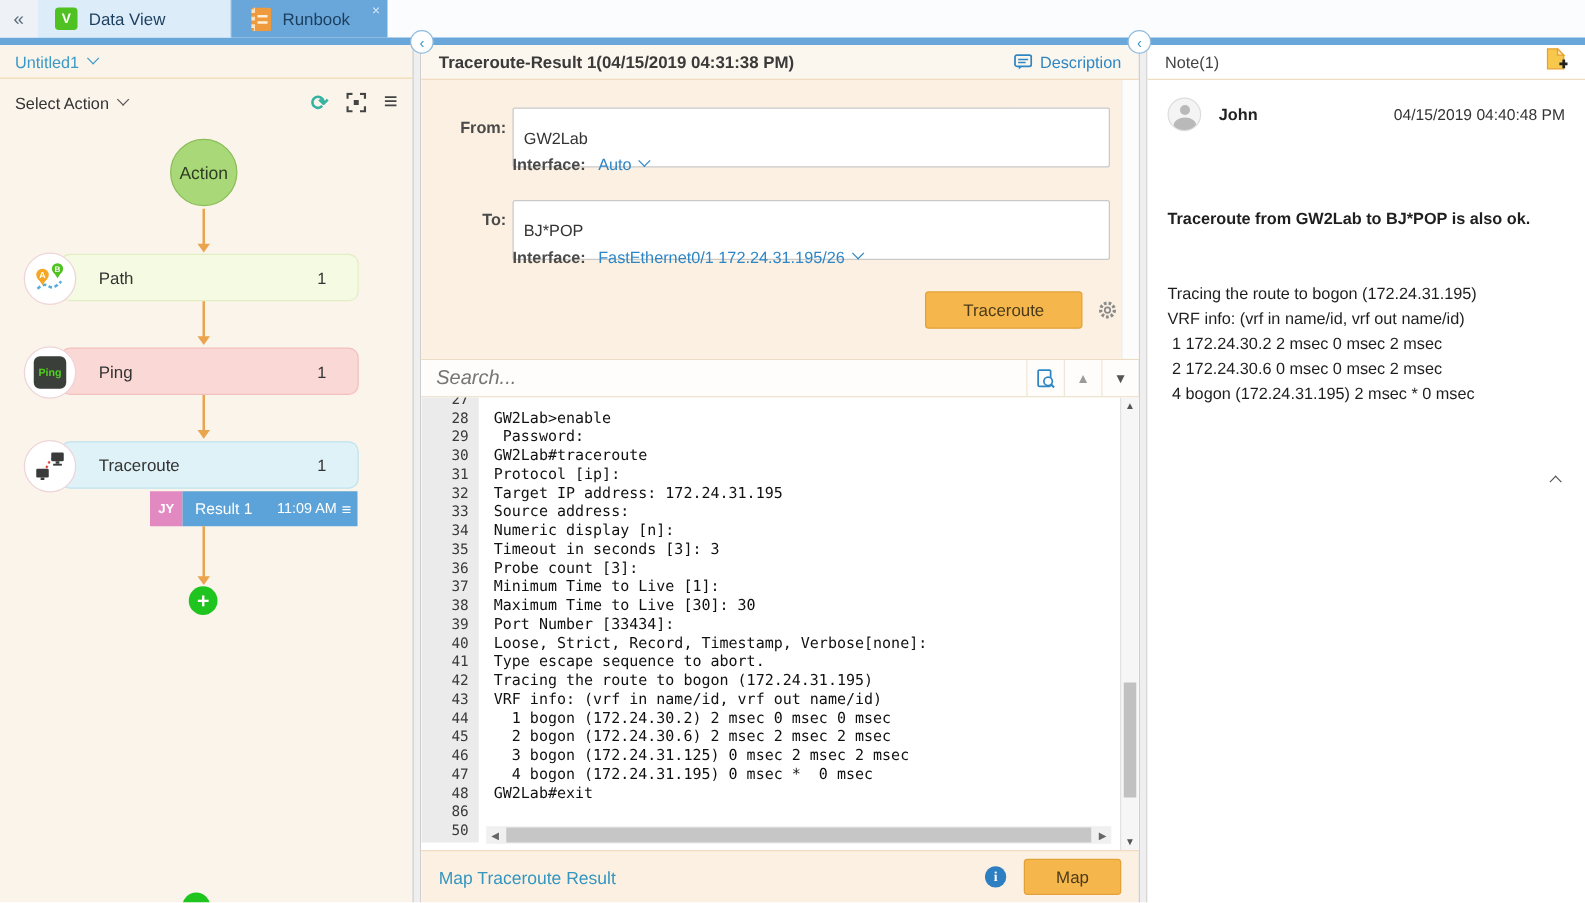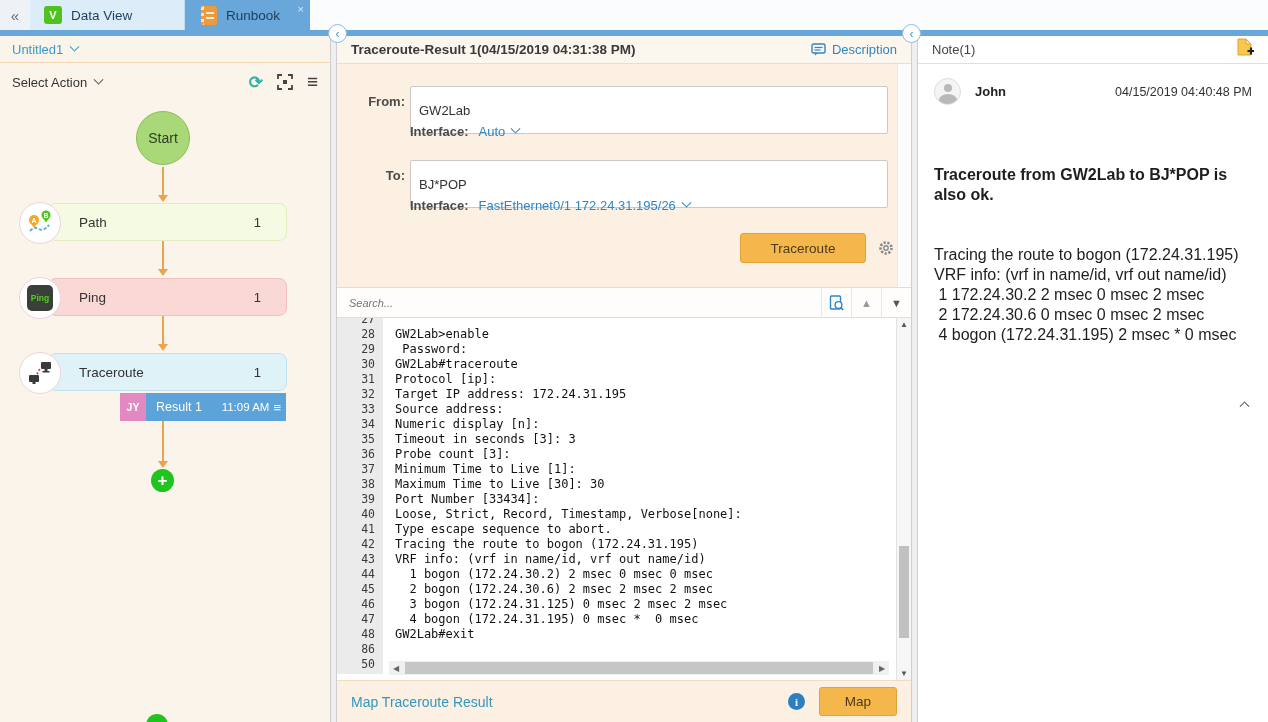--- a/index.html
+++ b/index.html
@@ -61,21 +61,21 @@
   .scrolltrack { position:absolute; right:0; top:0; bottom:0; width:14px; background:#fcfcfc; border-left:1px solid #ebebeb; }
   .f-label { position:absolute; left:0; width:68px; text-align:right; font-weight:bold; font-size:13px; color:#4a4a4a; }
   .f-input { position:absolute; left:73px; width:478px; height:48px; border:1px solid #c9c9c9; border-radius:2px; background:#fff; font-size:13px; color:#333; padding:0 8px; font-family:"Liberation Sans", sans-serif; }
   .iface-row { position:absolute; left:73px; display:flex; align-items:center; gap:10px; font-size:13px; }
   .iface-row b { color:#4a4a4a; }
   .iface-val { color:#2e86c5; display:flex; align-items:center; gap:7px; cursor:pointer; }
   .trace-btn { position:absolute; left:403px; top:169px; width:126px; height:30px; background:#f5b74c; border:1px solid #e3a238; border-radius:3px; font-size:13.5px; color:#4a3a1a; cursor:pointer; font-family:"Liberation Sans", sans-serif; }
   .gear-wrap { position:absolute; left:541px; top:176px; cursor:pointer; }
 
   .search-row { height:31px; background:#fffdfb; border-top:1px solid #ecdcc4; border-bottom:1px solid #ecdcc4; display:flex; align-items:center; padding-left:12px; }
-  .search-input { flex:1; border:none; outline:none; background:transparent; font-style:italic; font-size:11px; color:#888; font-family:"Liberation Sans", sans-serif; }
+  .search-input { flex:1; border:none; outline:none; background:transparent; font-style:italic; font-size:16px; color:#888; font-family:"Liberation Sans", sans-serif; }
   .search-cell { width:30px; height:100%; display:flex; align-items:center; justify-content:center; border-left:1px solid #f0e6d6; cursor:pointer; }
   .arr-up { color:#9a9a9a; font-size:11px; }
   .arr-dn { color:#555; font-size:11px; }
 
   .terminal { flex:1; position:relative; background:#fff; overflow:hidden; }
   .term-cols { display:flex; height:100%; margin-top:-6px; }
   .term-gutter { width:46px; background:#ebebeb; text-align:right; padding-right:8px; color:#3a3a3a; font-family:"DejaVu Sans Mono", monospace; font-size:11.5px; line-height:15px; }
   .term-text { flex:1; padding-left:12px; font-family:"DejaVu Sans Mono", monospace; font-size:12px; line-height:15px; color:#111; white-space:pre; overflow:hidden; }
   .vscroll { position:absolute; right:0; top:0; bottom:0; width:15px; background:#f6f6f6; border-left:1px solid #e2e2e2; }
   .vscroll .vup { position:absolute; top:2px; left:0; right:0; text-align:center; font-size:8px; color:#555; }
@@ -94,21 +94,21 @@
   .right-panel { width:350px; background:#fff; display:flex; flex-direction:column; }
   .rp-header { height:28px; border-bottom:1px solid #f0dcc0; display:flex; align-items:center; padding:0 14px; font-size:13px; color:#444; }
   .add-note { margin-left:auto; cursor:pointer; }
   .note-block { padding:14px 16px 0 16px; }
   .author-row { display:flex; align-items:center; }
   .avatar { width:27px; height:27px; border-radius:50%; background:#f4f4f4; border:1px solid #ddd; position:relative; overflow:hidden; }
   .avatar .head { position:absolute; left:9px; top:5px; width:8px; height:8px; border-radius:50%; background:#b9b9b9; }
   .avatar .bodyp { position:absolute; left:4px; top:15px; width:18px; height:12px; border-radius:50% 50% 0 0; background:#b9b9b9; }
   .author-name { margin-left:14px; font-weight:bold; font-size:13px; color:#222; }
   .note-time { margin-left:auto; font-size:12.5px; color:#333; }
-  .note-text { margin-top:20px; font-size:16px; line-height:20px; color:#1e1e1e; white-space:pre-wrap; }
+  .note-text { margin-top:20px; font-size:13px; line-height:20px; color:#1e1e1e; white-space:pre-wrap; }
   .note-bold { font-weight:bold; }
   .note-collapse { text-align:right; margin-top:8px; padding-right:4px; color:#555; cursor:pointer; }
 </style>
 </head>
 <body>
 
 <div class="app">
 
   <div class="tabbar">
     <div class="tab-collapse">«</div>
@@ -144,21 +144,21 @@
           <span class="refresh-ic">⟳</span>
           <svg width="16" height="16" viewBox="0 0 16 16">
             <path d="M1 5 V1 H5 M11 1 H15 V5 M15 11 V15 H11 M5 15 H1 V11" fill="none" stroke="#444" stroke-width="1.8"></path>
             <rect x="6" y="6" width="4" height="4" fill="#444"></rect>
           </svg>
           <span class="menu-ic">≡</span>
         </span>
       </div>
 
       <div class="flow">
-        <div class="start-circle">Start</div>
+        <div class="start-circle">Action</div>
 
         <div class="vline" style="left:162px; top:66px; height:29px;"></div>
         <div class="ahead" style="left:158px; top:94px;"></div>
 
         <div class="flow-node node-path">
           <span class="node-ic-circle">
             <svg width="26" height="26" viewBox="0 0 26 26">
               <path d="M3 21 q5 -5 9 -2 t10 -4" fill="none" stroke="#57aede" stroke-width="2" stroke-dasharray="3,2"></path>
               <circle cx="7" cy="10" r="5" fill="#f5a623"></circle>
                 <path d="M3.5 13 L7 18 L10.5 13 Z" fill="#f5a623"></path>

